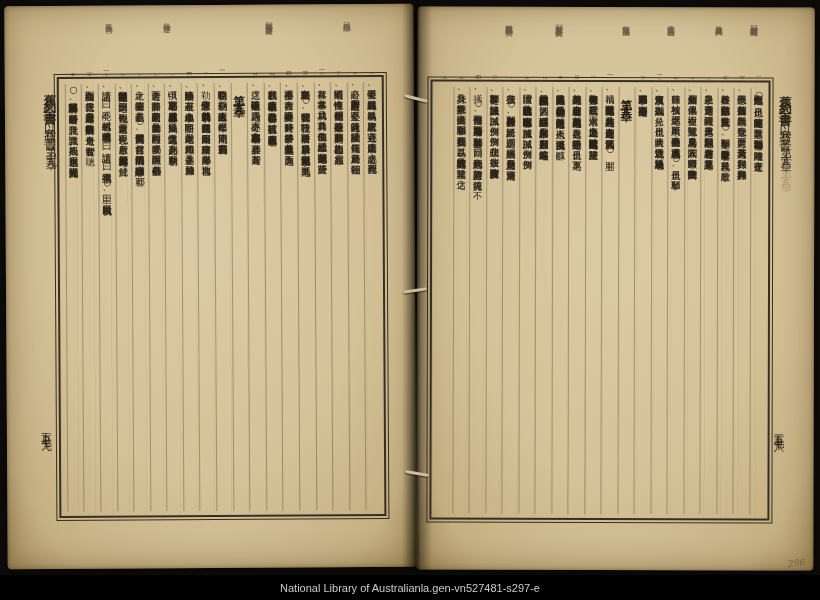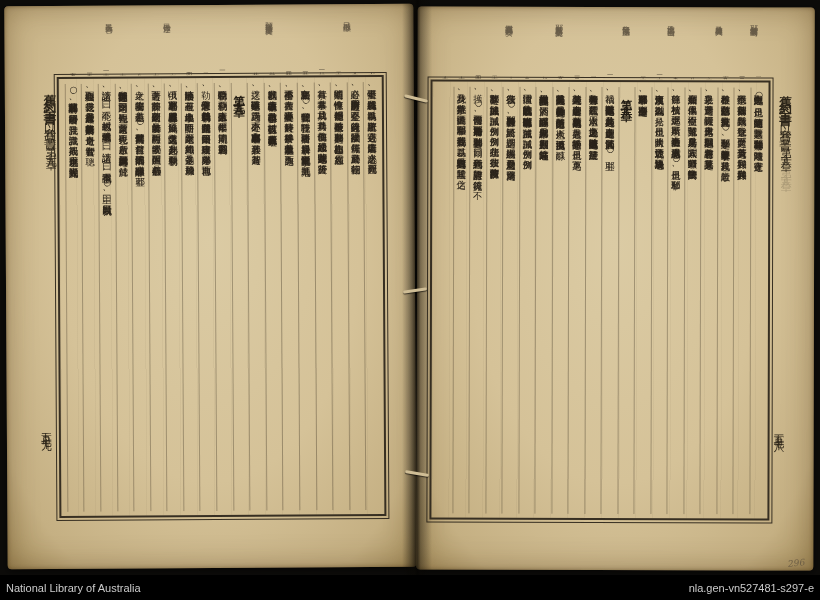--- a/index.html
+++ b/index.html
@@ -52,21 +52,21 @@
   .stitch{position:absolute;width:24px;height:3px;background:#cfbd95;border-radius:2px;
           box-shadow:0 1px 1px rgba(0,0,0,.6);}
   .s1{left:404px;top:97px;transform:rotate(14deg);}
   .s2{left:403px;top:289px;transform:rotate(-8deg);}
   .s3{left:405px;top:472px;transform:rotate(10deg);}
   
   .pencil{position:absolute;left:788px;top:558px;font-size:9px;font-style:italic;
           color:#6e5f46;transform:rotate(-6deg);font-family:"DejaVu Serif",serif;}
   
   .caption{position:absolute;left:0;right:0;bottom:0;height:25px;background:#000;
-           display:flex;justify-content:space-between;align-items:center;padding:0 6px;
+           display:flex;justify-content:center;align-items:center;padding:0 6px;
            font-family:"Liberation Sans",sans-serif;font-size:11px;color:#cbcbcb;}
 </style>
 </head>
 <body>
 
 <div class="photo">
 
   <div class="page p-left">
     <div>
         <div class="note">戒民醉傲</div>

